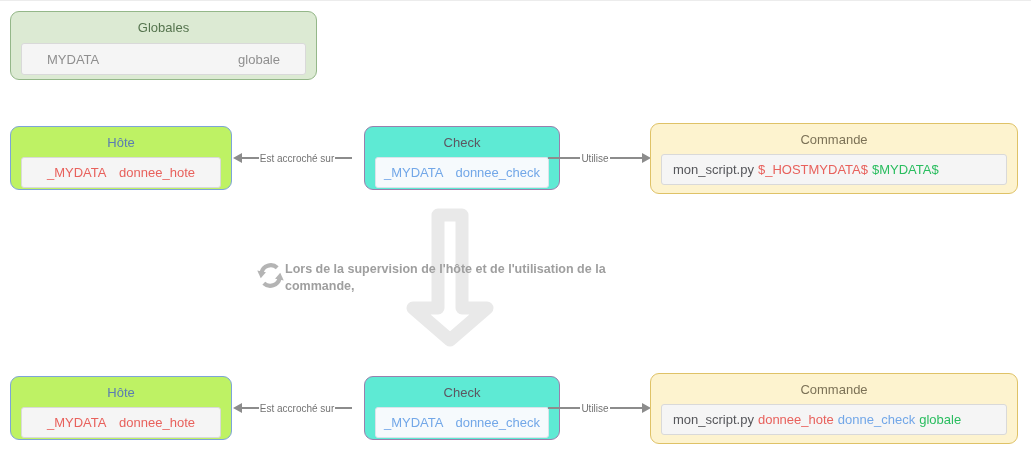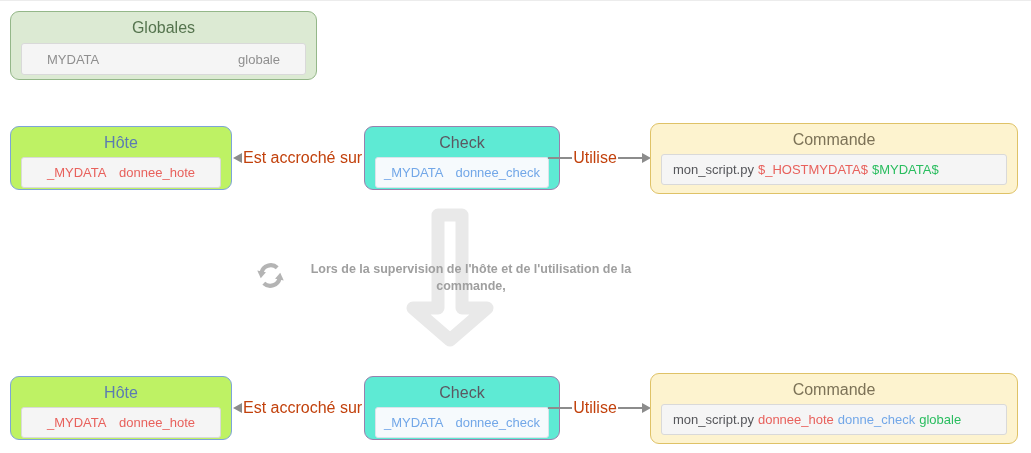--- a/index.html
+++ b/index.html
@@ -1,46 +1,46 @@
 <!DOCTYPE html>
 <html><head>
 <meta charset="utf-8">
 <style>
   html,body{margin:0;padding:0;background:#fff;}
   .canvas{
     position:relative;width:1031px;height:453px;background:#fff;overflow:hidden;
     font-family:"Liberation Sans", sans-serif;border-top:1px solid #ececec;
   }
   .node{position:absolute;border-radius:9px;box-sizing:border-box;padding:7px 10px 0;}
-  .node-title{text-align:center;font-size:16px;height:17px;line-height:17px;}
+  .node-title{text-align:center;font-size:13px;height:17px;line-height:17px;}
   .field{
     margin-top:6px;height:31px;background:#f5f5f5;border:1px solid #d9d9d9;border-radius:3px;
     display:flex;align-items:center;justify-content:space-between;padding:0 25px;
     font-size:13px;box-sizing:border-box;white-space:nowrap;
   }
   .green{background:#dcead3;border:1.5px solid #94b789;}
   .green .node-title{color:#55744e;}
   .blue{background:#bef264;border:1.5px solid #7da4d8;}
   .blue .node-title{color:#5b7cb2;}
   .purple{background:#5eead4;border:1.5px solid #9a7fad;margin-left:12px;}
   .purple .node-title{color:#5c5761;}
   .purple .field{background:#f6fafd;border-color:#dbe3ea;}
   .yellow{background:#fdf3cf;border:1.5px solid #dfc267;}
   .yellow .node-title{color:#7c7257;}
   .cmd{justify-content:flex-start;gap:4px;padding:0 11px;}
   .edge{position:absolute;height:20px;display:flex;align-items:center;}
   .eline{flex:1;border-top:2px solid #8c8c8c;}
-  .elabel{font-size:16px;color:#c2410c;white-space:nowrap;padding:0 1px;}
+  .elabel{font-size:10px;color:#737373;white-space:nowrap;padding:0 1px;}
   .ah{width:0;height:0;border-top:5px solid transparent;border-bottom:5px solid transparent;flex:none;}
   .ah-left{border-right:9px solid #8c8c8c;}
   .ah-right{border-left:9px solid #8c8c8c;}
   .big-arrow{position:absolute;left:405px;top:207px;}
   .refresh{position:absolute;left:256px;top:260px;}
   .transition-text{
-    position:absolute;left:285px;top:260px;width:372px;text-align:center;
+    position:absolute;left:285px;top:260px;width:372px;text-align:left;
     font-size:12.5px;font-weight:bold;color:#9f9f9f;line-height:17px;
   }
 </style>
 </head>
 <body>
 
 <div class="canvas">
 
   <div class="node green" style="left:10px;top:10px;width:307px;height:69px;">
     <div class="node-title">Globales</div>

